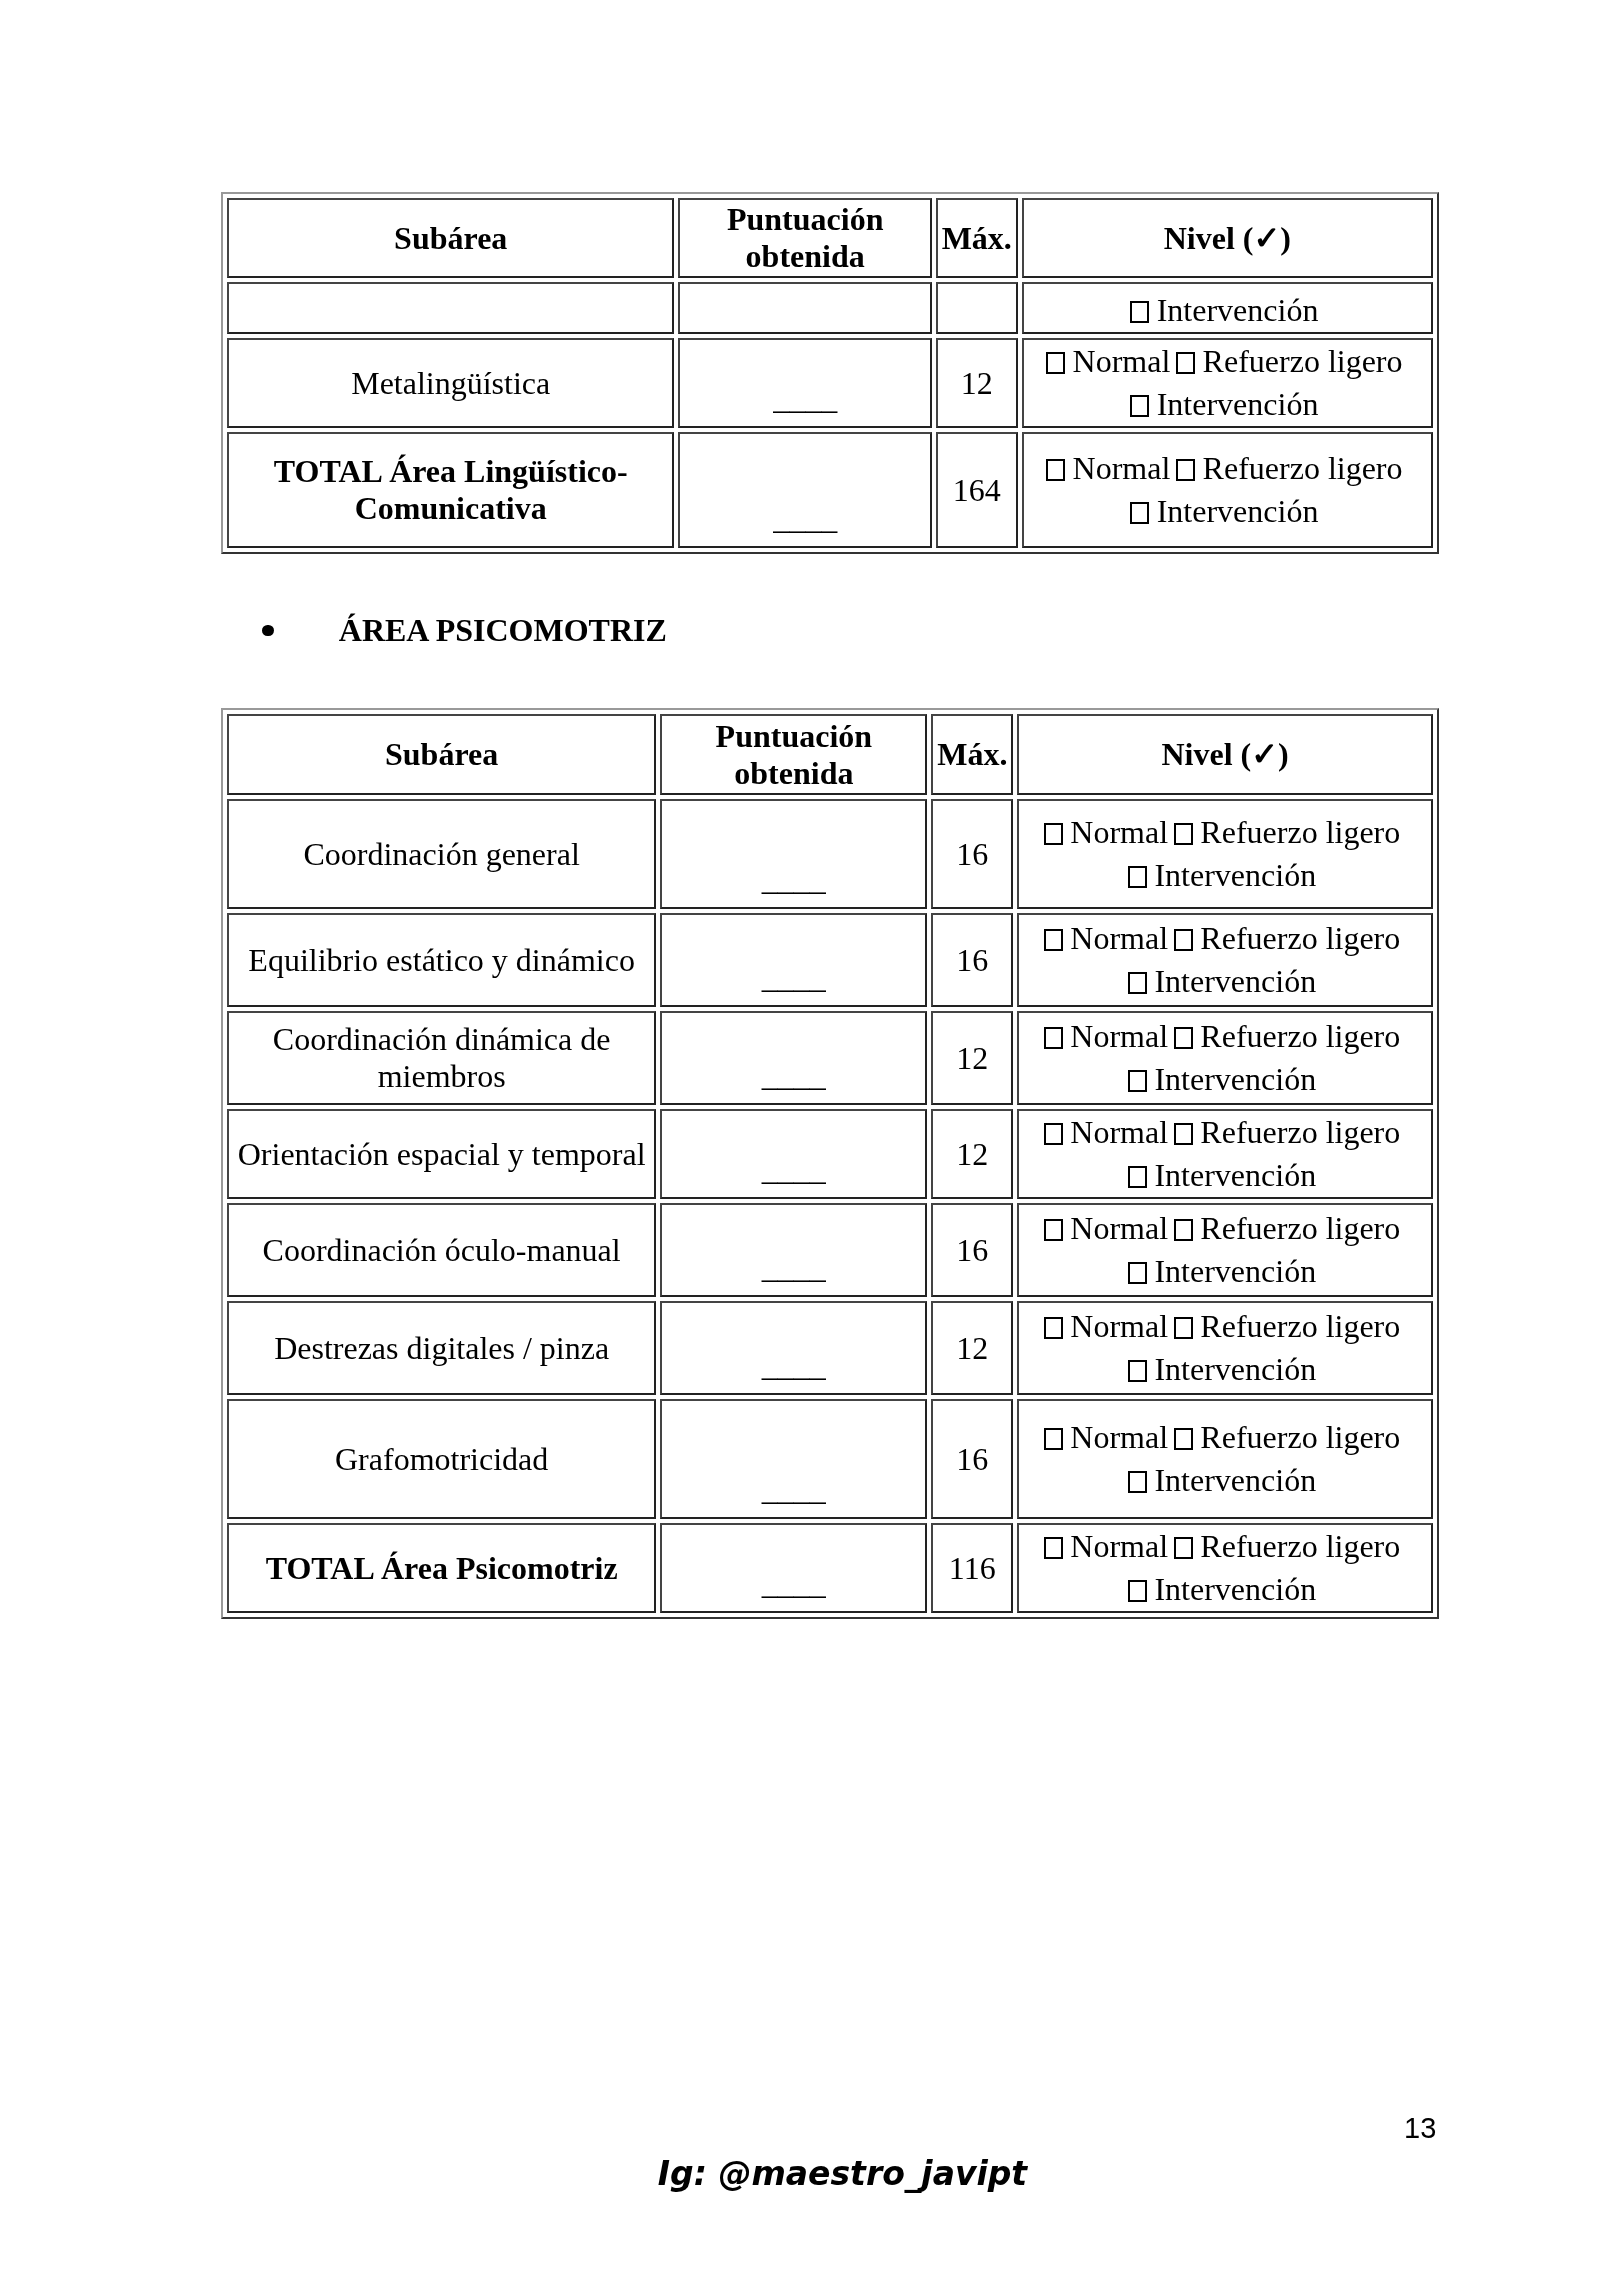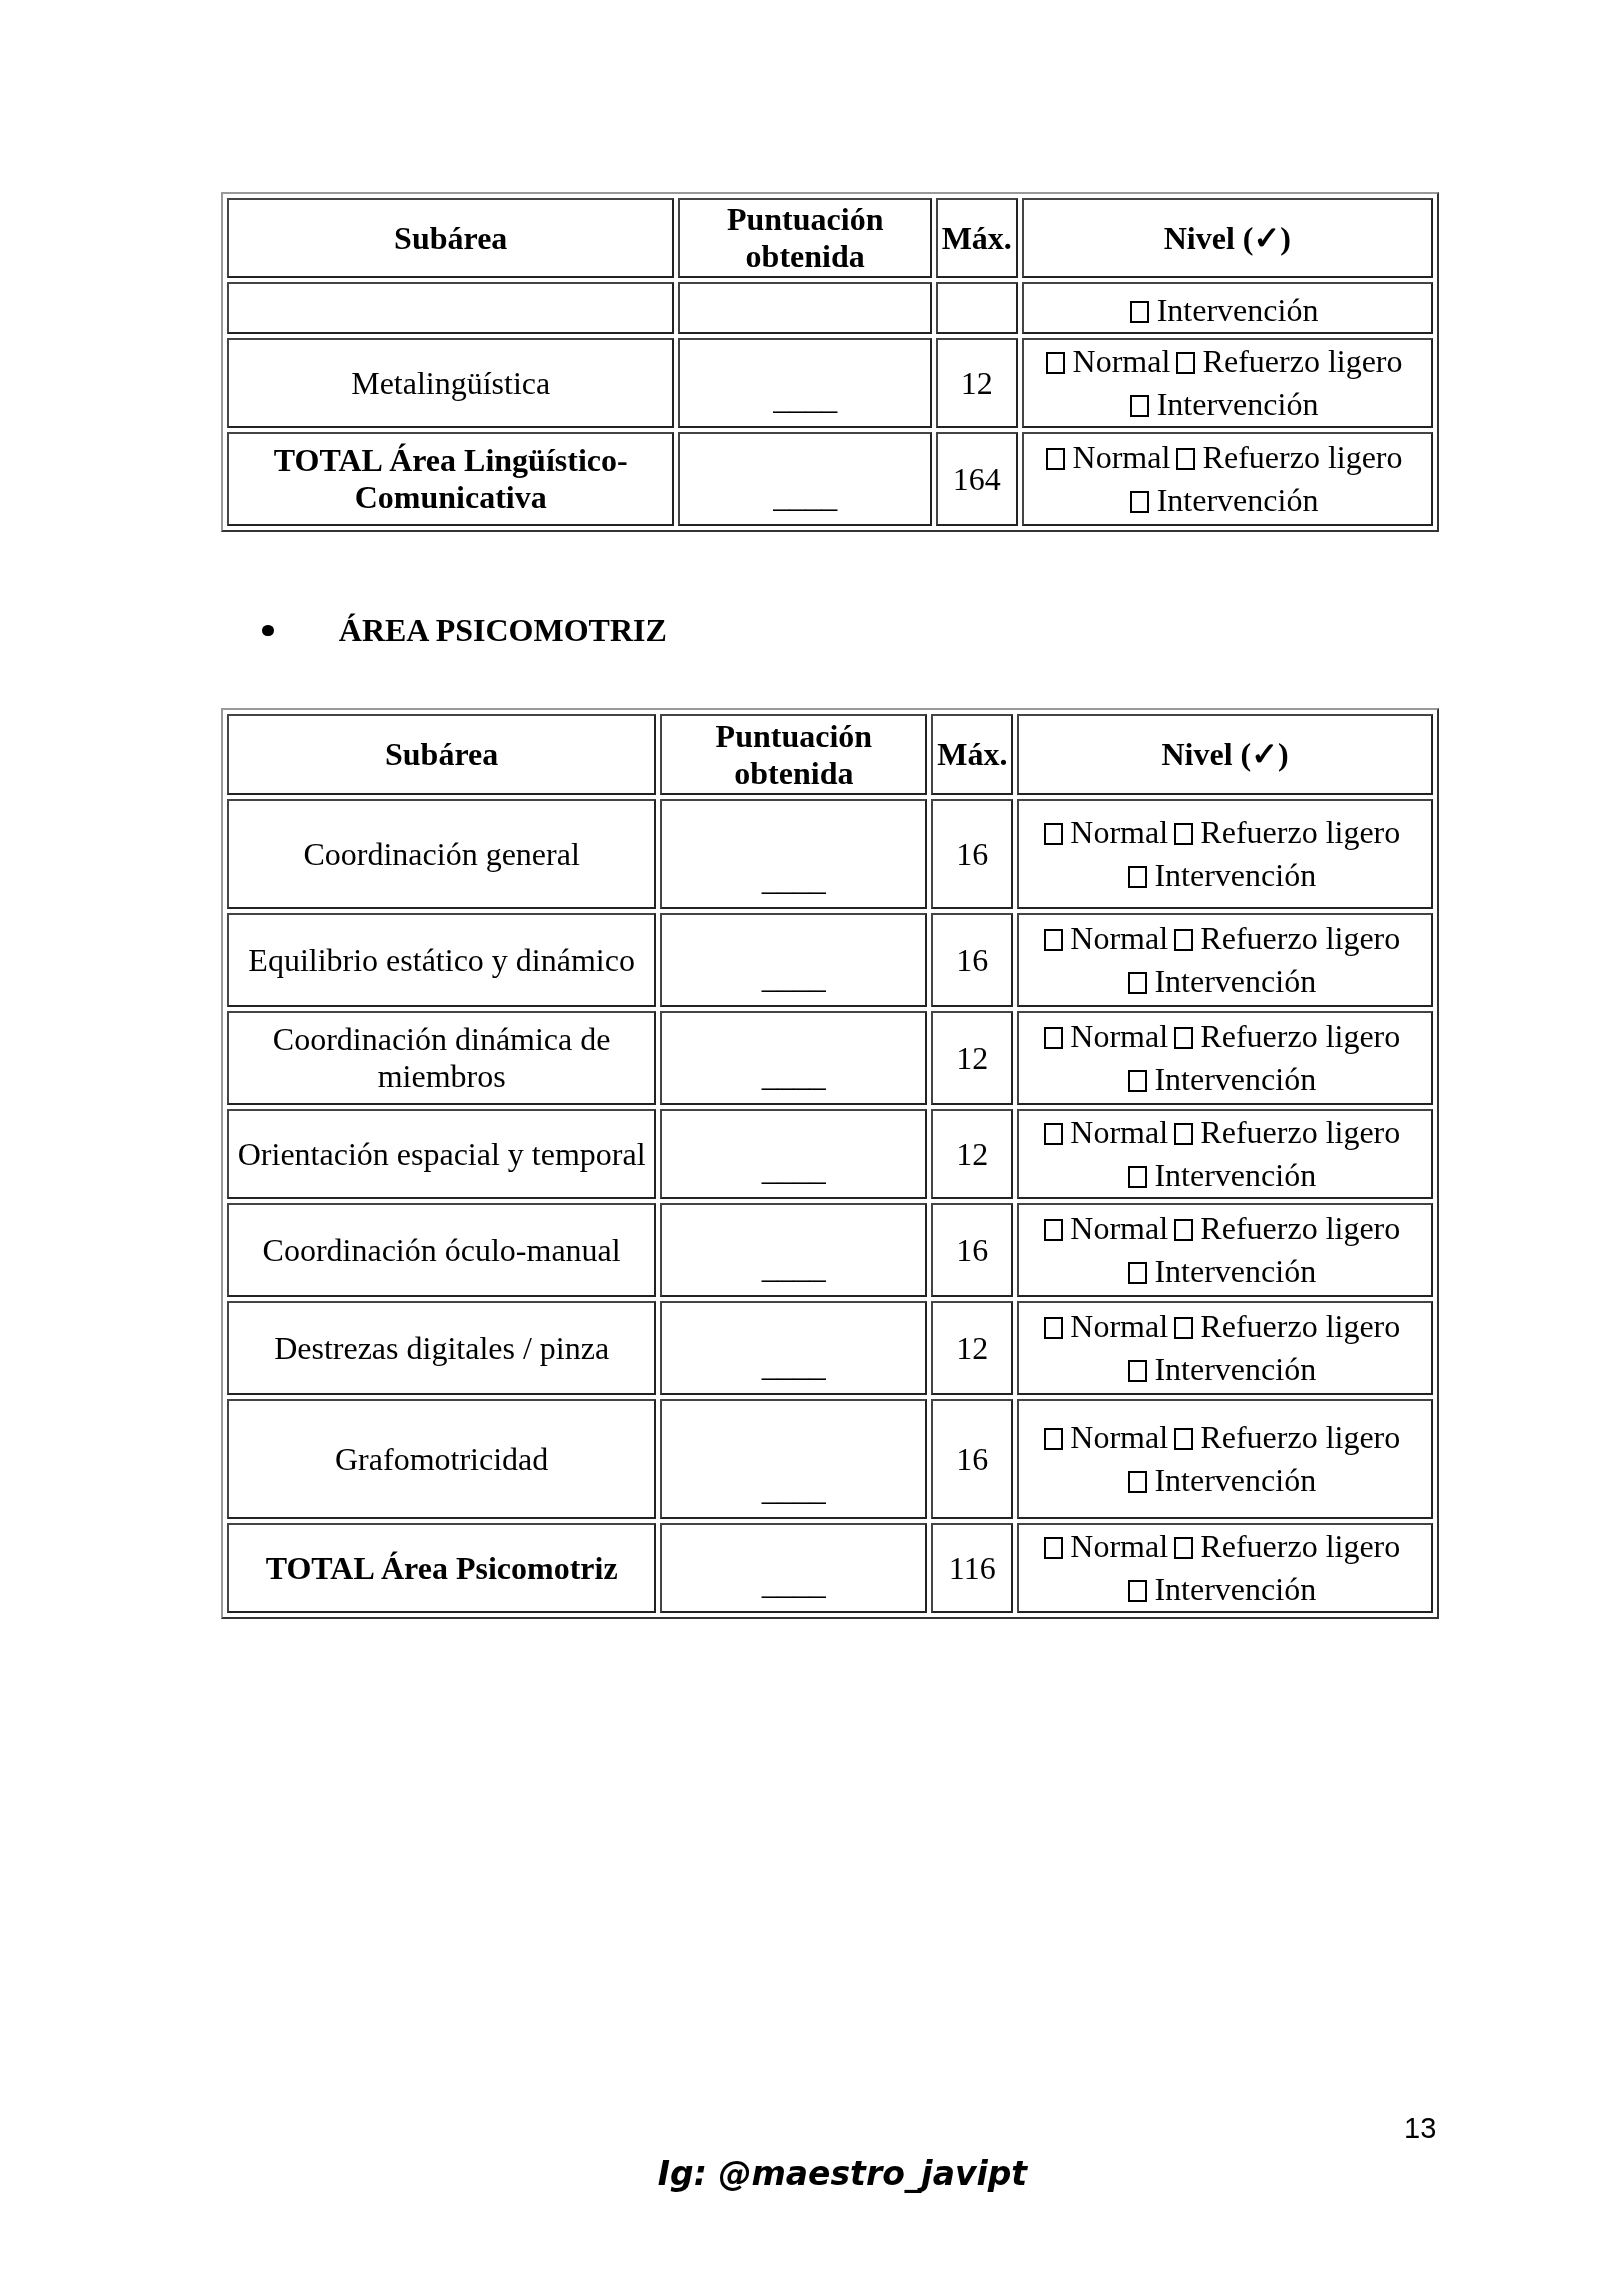--- a/index.html
+++ b/index.html
@@ -101,21 +101,21 @@
       </tr>
       <tr style="height: 80px;">
         <td style="line-height: 37px;">Metalingüística</td>
         <td style="vertical-align: bottom;"><span class="blank">____</span></td>
         <td>12</td>
         <td>
           <span class="level-line"><span class="opt"><span class="box"></span><span>Normal</span></span><span class="opt"><span class="box"></span><span>Refuerzo ligero</span></span></span>
           <span class="level-line"><span class="opt"><span class="box"></span><span>Intervención</span></span></span>
         </td>
       </tr>
-      <tr style="height: 94px;">
+      <tr style="height: 116px;">
         <td class="total" style="line-height: 37px;">TOTAL Área Lingüístico-Comunicativa</td>
         <td style="vertical-align: bottom;"><span class="blank">____</span></td>
         <td>164</td>
         <td>
           <span class="level-line"><span class="opt"><span class="box"></span><span>Normal</span></span><span class="opt"><span class="box"></span><span>Refuerzo ligero</span></span></span>
           <span class="level-line"><span class="opt"><span class="box"></span><span>Intervención</span></span></span>
         </td>
       </tr>
     </tbody>
 </table>

